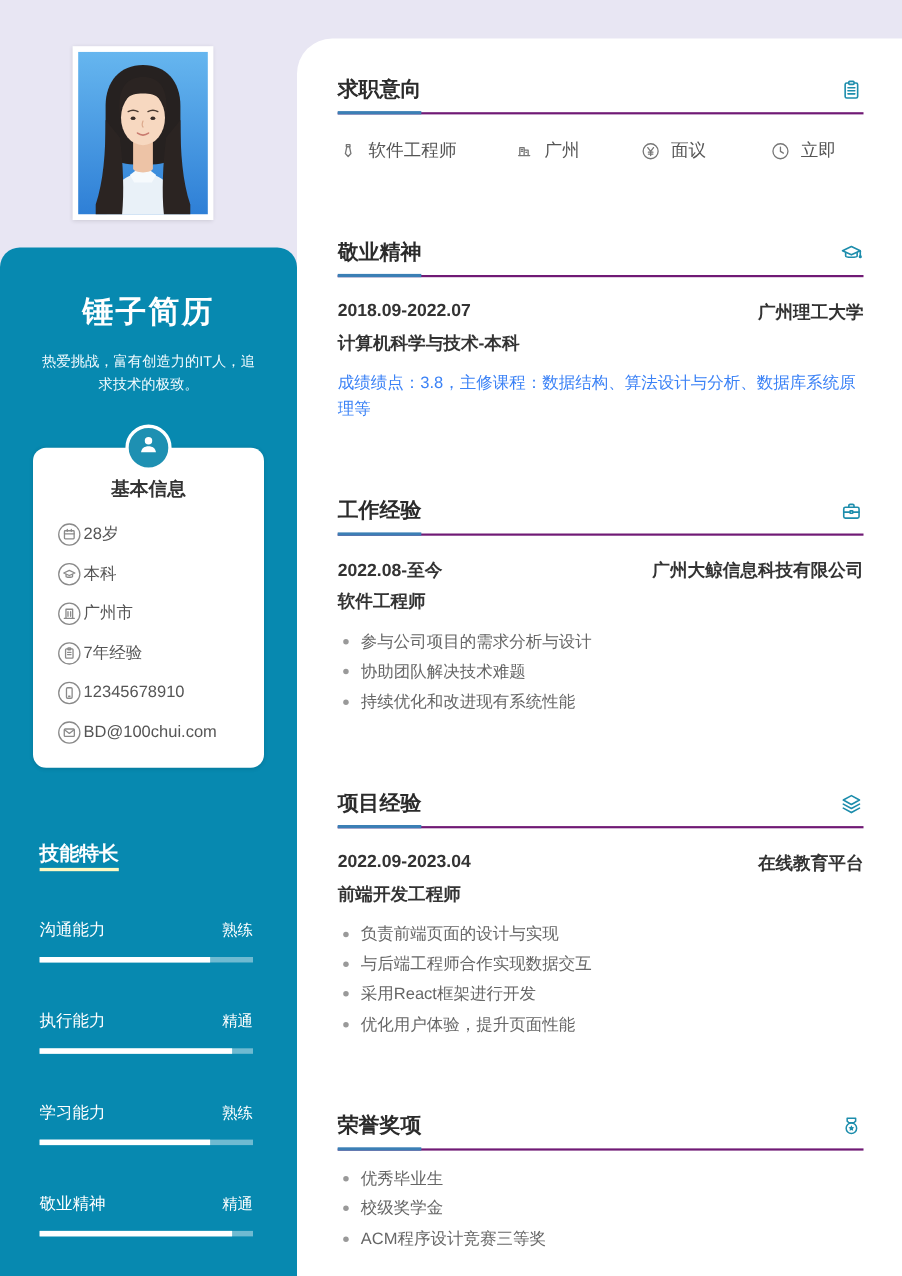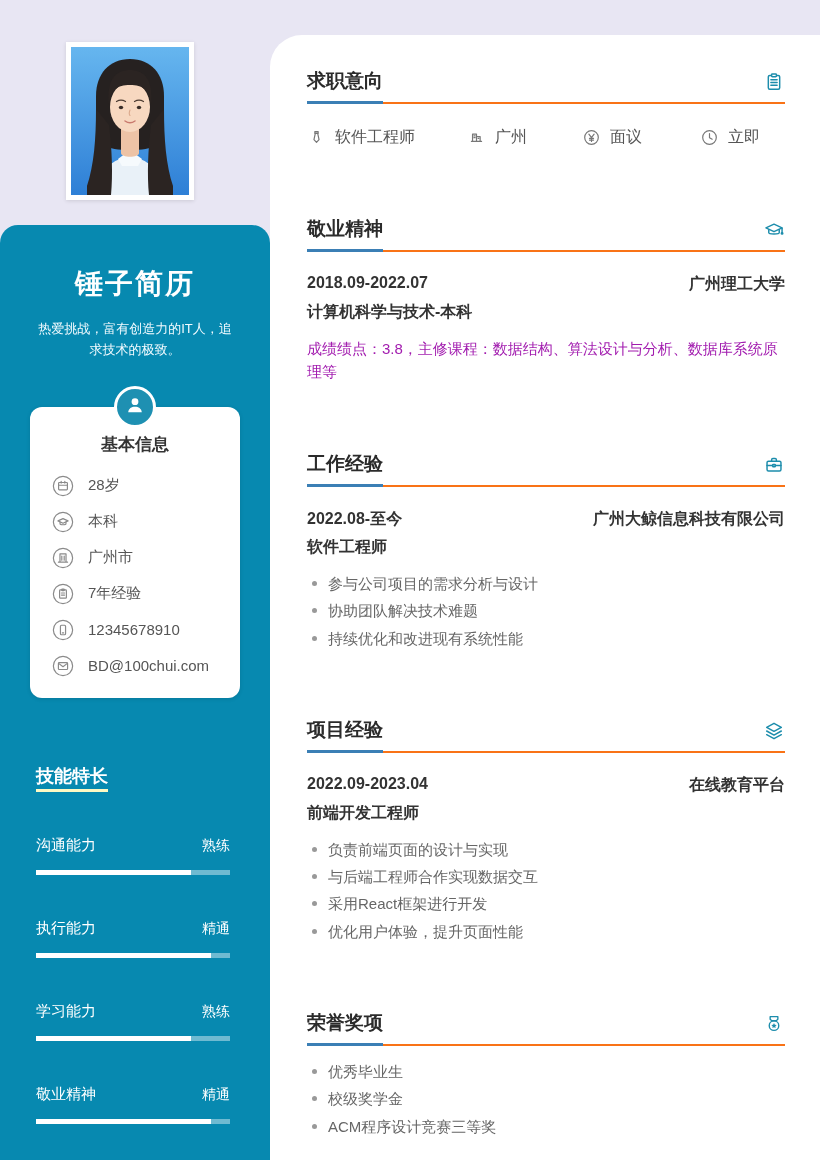--- a/index.html
+++ b/index.html
@@ -37,21 +37,21 @@
     box-shadow:0 1px 4px rgba(0,0,0,.12);
   }
   .avatar-badge {
     position:absolute; top:-21px; left:50%; transform:translateX(-50%);
     width:42px; height:42px; border-radius:50%;
     background:#1e90b2; border:3px solid #fff;
     display:flex; align-items:center; justify-content:center;
   }
   .info-title { text-align:center; font-size:17px; font-weight:700; color:#333; }
   .info-list { margin-top:12px; }
-  .info-item { display:flex; align-items:center; gap:14px; padding:7px 0 7px 22px; font-size:15px; }
+  .info-item { display:flex; align-items:center; gap:2px; padding:7px 0 7px 22px; font-size:15px; }
   .ci { width:22px; height:22px; flex:none; color:#8a8a8a; }
 
   .skills { margin:66px 40px 0 36px; }
   .skills-title { display:inline-block; font-size:18px; font-weight:700; border-bottom:3px solid #fef9c3; padding-bottom:1px; }
   .skill { margin-top:44px; }
   .skill:first-of-type { margin-top:23px; }
   .skill-row { display:flex; justify-content:space-between; align-items:baseline; font-size:15px; }
   .skill-level { font-size:14px; }
   .skill-bar { margin-top:15px; height:5px; background:rgba(255,255,255,.42); }
   .skill-fill { height:100%; background:#fff; }
@@ -60,40 +60,40 @@
   .main-card {
     position:absolute; left:270px; top:35px;
     width:550px; height:1125px;
     background:#fff; border-radius:32px 0 0 0;
     padding:33px 35px 0 37px;
   }
   .section { margin-bottom:68px; }
   .section:last-child { margin-bottom:0; }
   .sec-header {
     display:flex; justify-content:space-between; align-items:flex-end;
-    border-bottom:2px solid #f97316;
+    border-bottom:2px solid #701a75;
   }
   .sec-title {
     font-size:19px; font-weight:700; color:#2b2b2b;
     display:inline-block; border-bottom:3px solid #3b7fb5;
     padding-bottom:7px; margin-bottom:-2px;
   }
   .sec-icon { color:#1d8dac; margin-bottom:9px; line-height:0; }
   .sec-icon svg { width:22px; height:22px; }
 
   .intent-row { display:flex; margin-top:23px; color:#555; font-size:16px; }
   .intent-item { display:flex; align-items:center; gap:9px; }
   .intent-item:nth-child(1){ width:160px; }
   .intent-item:nth-child(2){ width:115px; }
   .intent-item:nth-child(3){ width:118px; }
   .ii { width:19px; height:19px; flex:none; color:#777; }
 
   .entry-top { display:flex; justify-content:space-between; font-weight:700; font-size:16px; color:#333; margin-top:22px; }
   .entry-role { font-weight:700; font-size:16px; color:#333; margin-top:7px; }
-  .entry-desc { margin-top:15px; color:#a21caf; font-size:15px; line-height:1.5; }
+  .entry-desc { margin-top:15px; color:#3b82f6; font-size:15px; line-height:1.5; }
 
   ul.bullets { margin-top:15px; list-style:none; }
   ul.bullets li { position:relative; padding-left:21px; color:#666; font-size:15px; line-height:1.42; margin-top:6px; }
   ul.bullets li::before {
     content:""; position:absolute; left:5px; top:8px;
     width:5px; height:5px; border-radius:50%; background:#999;
   }
 </style>
 </head>
 <body>

